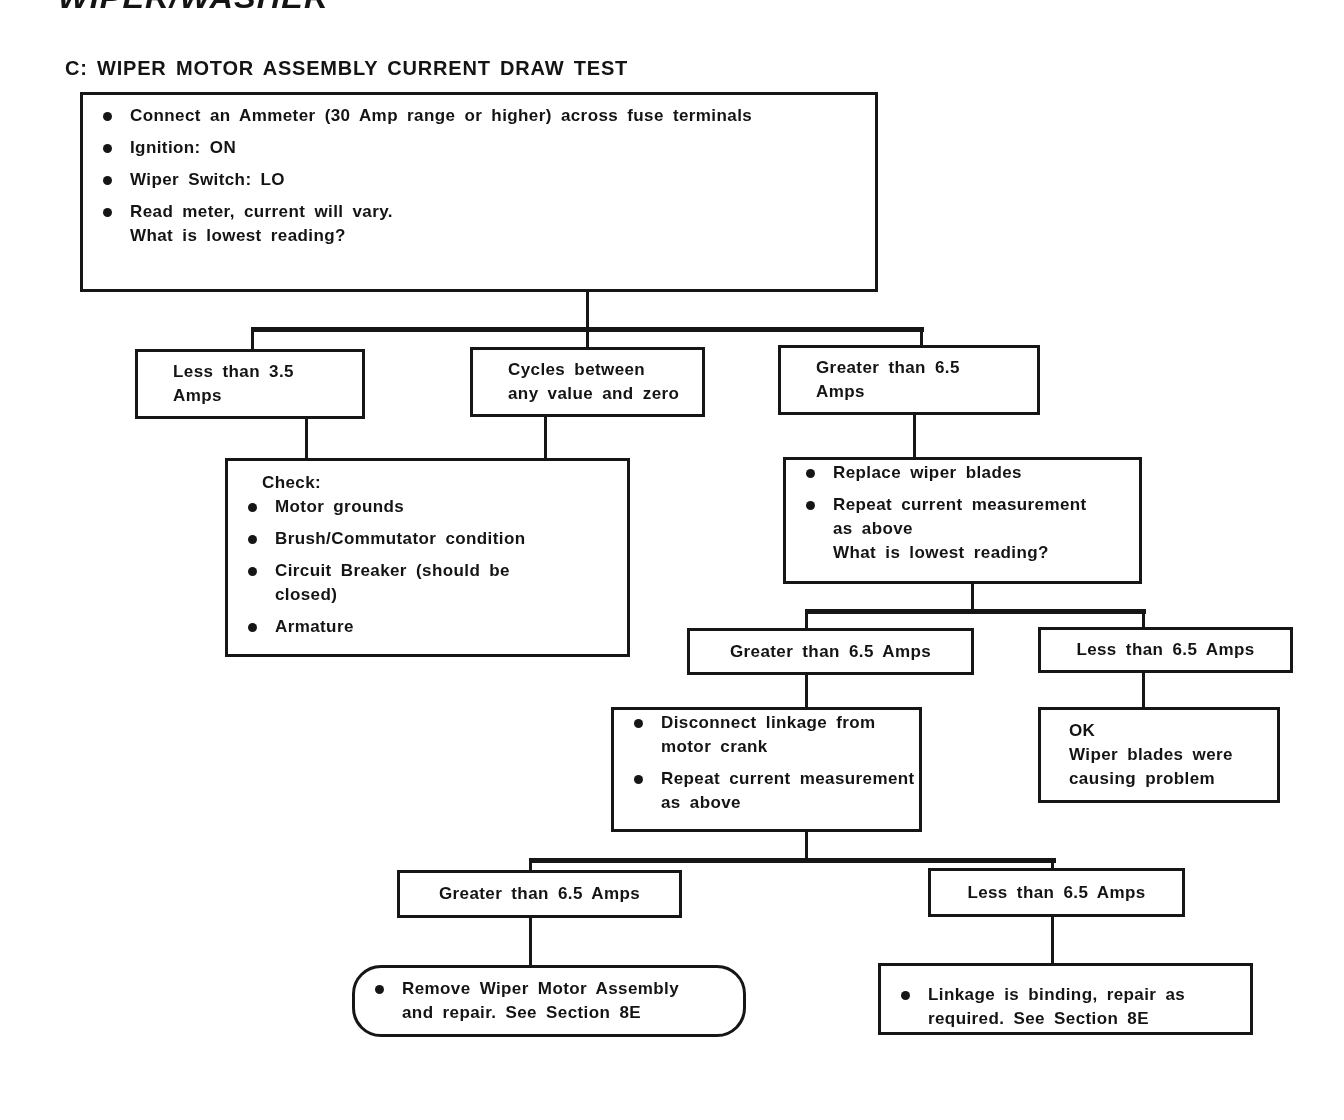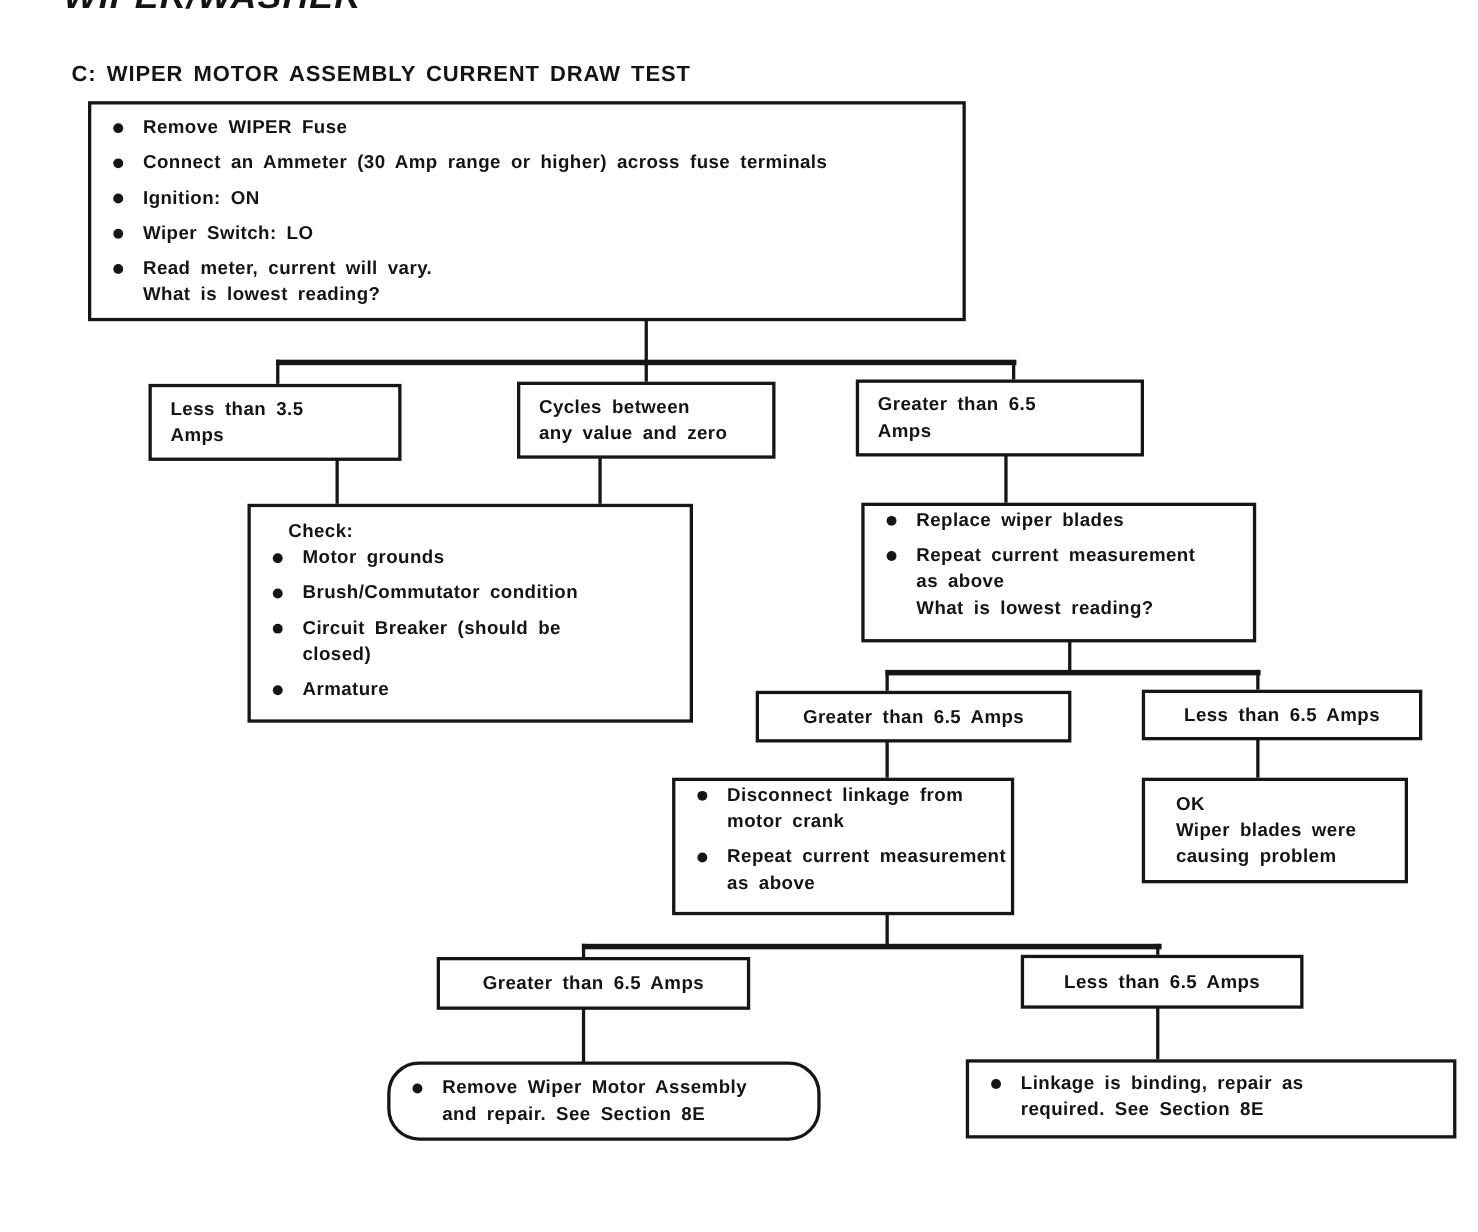--- a/index.html
+++ b/index.html
@@ -15,21 +15,21 @@
   .heading{
     position:absolute;left:23px;top:57px;
     font-size:20px;font-weight:bold;letter-spacing:.8px;word-spacing:3px;white-space:nowrap;margin-left:42px;
   }
   .box{position:absolute;border:3px solid #161616;background:#fff;box-sizing:border-box;}
   .label-box{
     display:flex;align-items:center;
     font-weight:bold;font-size:17px;line-height:24px;
     letter-spacing:.4px;word-spacing:4px;white-space:pre-line;
   }
-  .pad-left{padding-left:17px;}
+  .pad-left{padding-left:35px;}
   .centered{justify-content:center;text-align:center;}
   .text-box{font-weight:bold;font-size:17px;line-height:24px;letter-spacing:.4px;word-spacing:4px;}
   .ok-box{padding:9px 10px 0 28px;white-space:pre-line;}
   ul.bullets{list-style:none;margin:0;padding:0;}
   ul.bullets li{
     position:relative;padding-left:47px;margin-bottom:8px;
     font-weight:bold;font-size:17px;line-height:24px;
     letter-spacing:.4px;word-spacing:4px;white-space:pre-line;
   }
   ul.bullets li::before{
@@ -47,21 +47,20 @@
 <body>
 
 <div class="canvas">
 
   <div class="clipped-header">WIPER/WASHER</div>
 
   <div class="heading">C: WIPER MOTOR ASSEMBLY CURRENT DRAW TEST</div>
 
   <div class="box pad-box" style="left:80px;top:92px;width:798px;height:200px;">
     <ul class="bullets">
-      <li>Remove WIPER Fuse</li>
       <li>Connect an Ammeter (30 Amp range or higher) across fuse terminals</li>
       <li>Ignition: ON</li>
       <li>Wiper Switch: LO</li>
       <li>Read meter, current will vary.
 What is lowest reading?</li>
     </ul>
   </div>
 
   <div class="vline" style="left:586px;top:290px;height:42px;"></div>
   <div class="hline" style="left:251px;top:327px;width:673px;"></div>
@@ -133,20 +132,20 @@
 
   <div class="vline" style="left:529px;top:916px;height:51px;"></div>
   <div class="vline" style="left:1051px;top:915px;height:50px;"></div>
 
   <div class="box" style="left:352px;top:965px;width:394px;height:72px;padding-top:9px;border-radius:29px;">
     <ul class="bullets">
       <li>Remove Wiper Motor Assembly
 and repair. See Section 8E</li>
     </ul>
   </div>
-  <div class="box" style="left:878px;top:963px;width:446px;height:72px;padding-top:7px;">
+  <div class="box" style="left:878px;top:963px;width:375px;height:72px;padding-top:17px;">
     <ul class="bullets">
       <li>Linkage is binding, repair as
 required. See Section 8E</li>
     </ul>
   </div>
 
 </div>
 
 </body></html>

